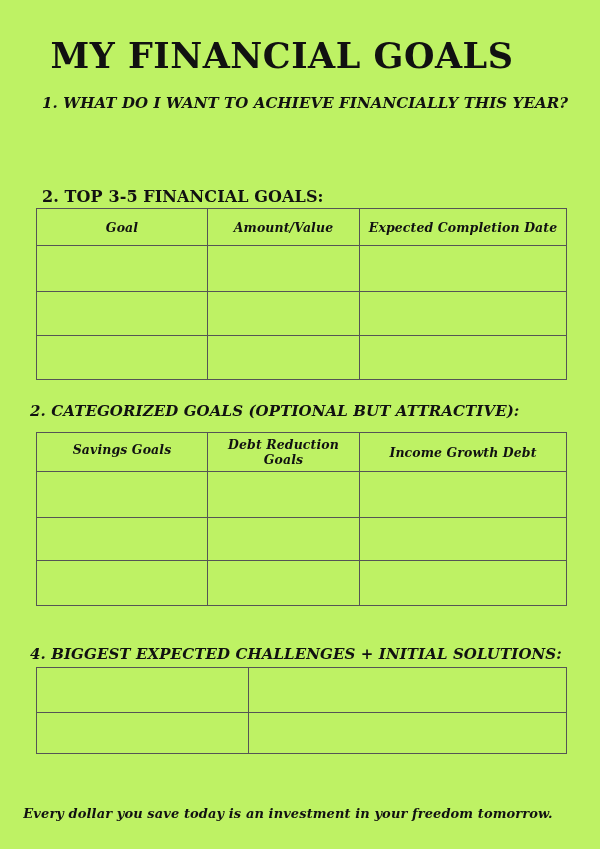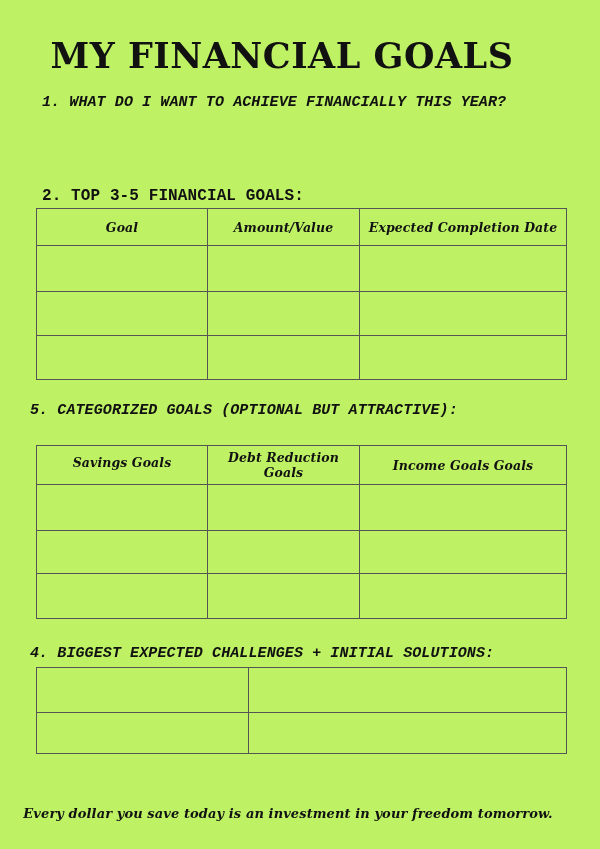--- a/index.html
+++ b/index.html
@@ -20,42 +20,41 @@
     line-height:1.05;
     white-space:nowrap;
   }
 
   .q-heading {
     position:absolute;
     font-weight:bold; font-style:italic;
     font-size:15px; line-height:1.2;
     white-space:nowrap;
     letter-spacing:0.1px;
-    font-family:Liberation Mono, monospace;
   }
   .q1 { top:94px;  left:42px; }
   .q2 { top:187px; left:42px; font-style:normal; font-size:16px; }
   .q3 { top:402px; left:30px; }
   .q4 { top:638px; left:30px;margin-top:7px; }
 
   table.sheet {
     position:absolute; left:36px;
     width:530px;
     border-collapse:collapse;
     table-layout:fixed;
     border:1.5px solid #4a4a4a;
   }
   table.sheet th, table.sheet td { border:1px solid #555555; padding:0; }
   table.sheet th {
     font-weight:bold; font-style:italic;
     font-size:12.5px; text-align:center; vertical-align:middle;
     letter-spacing:0.1px;
   }
   .t-goals      { top:208px; }
-  .t-categories { top:445px;border-radius:21px; }
+  .t-categories { top:432px;border-radius:21px; }
   .t-challenges { top:667px; }
 
   .t-goals tr.hdr      { height:37px; }
   .t-goals tr.r1       { height:46px; }
   .t-goals tr.r2, .t-goals tr.r3 { height:44px; }
 
   .t-categories tr.hdr { height:39px; }
   .t-categories tr.r1  { height:46px; }
   .t-categories tr.r2  { height:43px; }
   .t-categories tr.r3  { height:45px; }
@@ -110,33 +109,33 @@
       <td></td>
     </tr>
     <tr class="r3">
       <td></td>
       <td></td>
       <td></td>
     </tr>
   </tbody>
     </table>
 
-  <div class="q-heading q3">5. CATEGORIZED GOALS (OPTIONAL BUT ATTRACTIVE):</div>
+  <div class="q-heading q3">2. CATEGORIZED GOALS (OPTIONAL BUT ATTRACTIVE):</div>
 
   <table class="sheet t-categories">
     <colgroup>
         <col style="width:171px">
         <col style="width:152px">
         <col style="width:207px">
       </colgroup>
     <tbody>
         <tr class="hdr">
       <th><span class="shift-up">Savings Goals</span></th>
       <th><span>Debt Reduction Goals</span></th>
-      <th><span>Income Goals Goals</span></th>
+      <th><span>Income Growth Debt</span></th>
     </tr>
     <tr class="r1">
       <td></td>
       <td></td>
       <td></td>
     </tr>
     <tr class="r2">
       <td></td>
       <td></td>
       <td></td>

